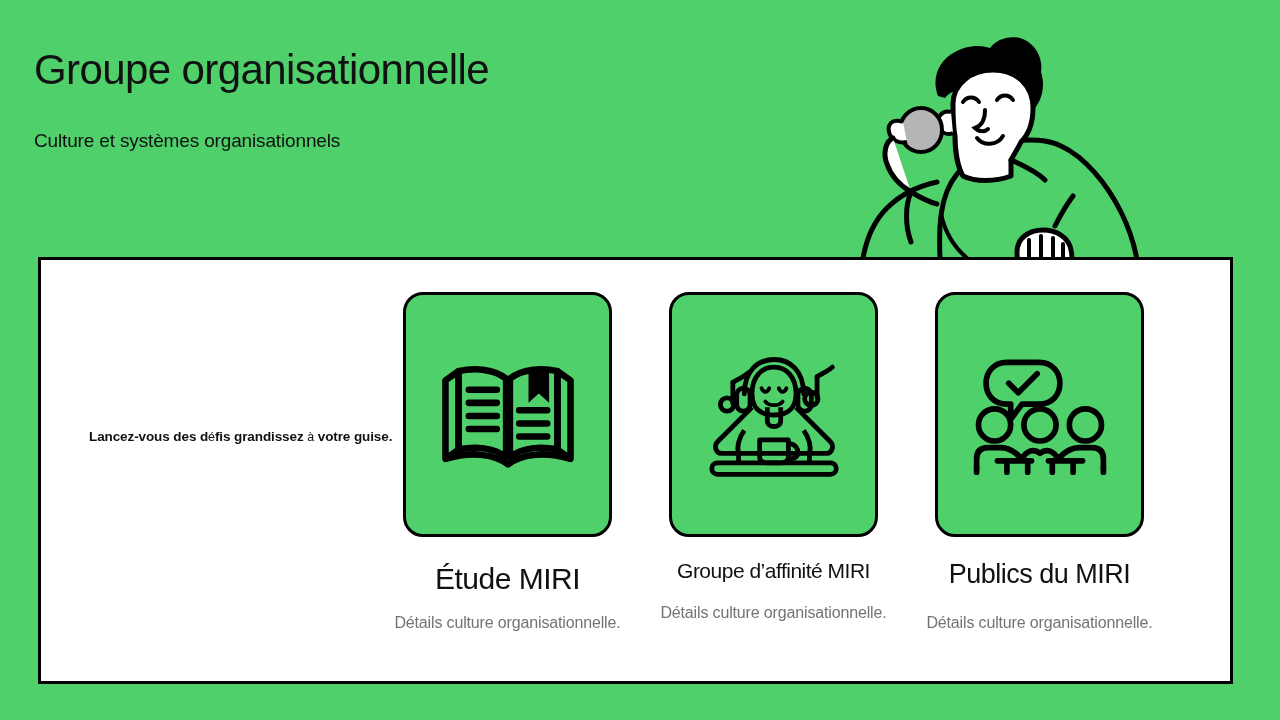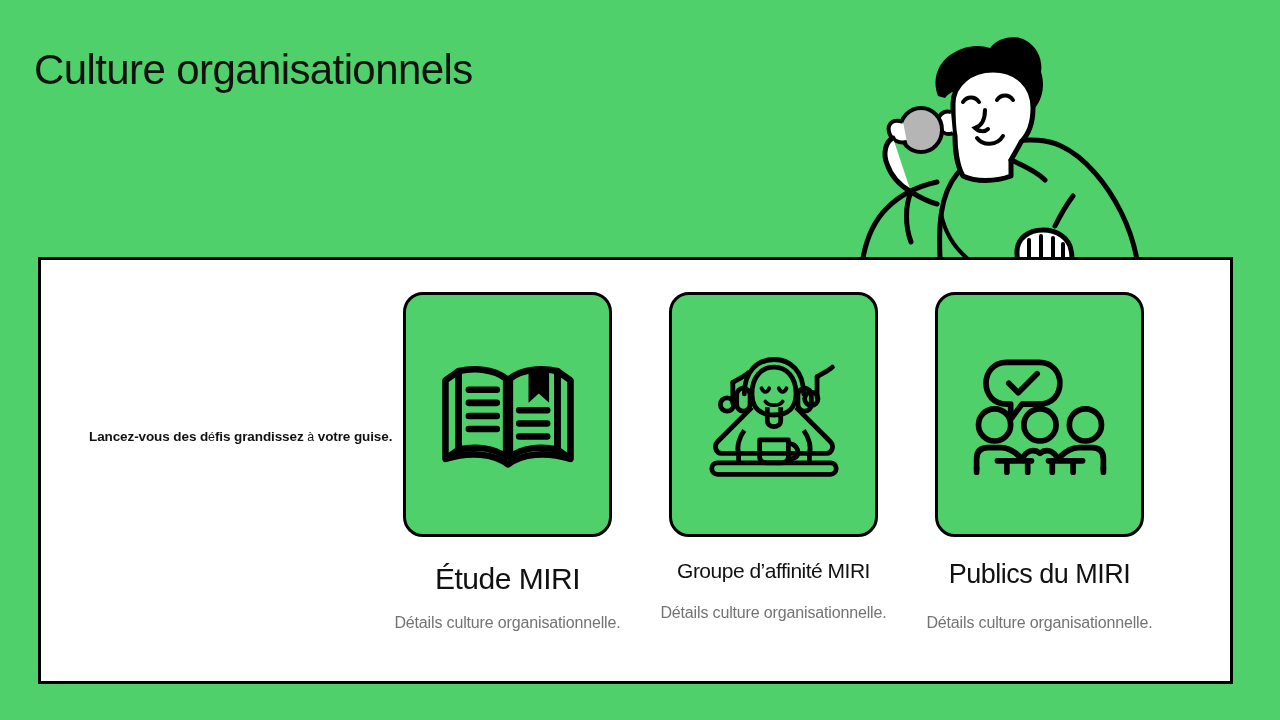--- a/index.html
+++ b/index.html
@@ -131,21 +131,22 @@
     white-space: nowrap;
   }
   .card-1 .card-desc { margin-top: 20px; }
   .card-2 .card-desc { margin-top: 23px; }
   .card-3 .card-desc { margin-top: 26px; }
 </style>
 </head>
 <body>
 
 <div id="header">
-  <h1 id="slide-title">Culture organisationnels</h1>
+  <h1 id="slide-title">Groupe organisationnelle</h1>
+  <p id="slide-subtitle">Culture et systèmes organisationnels</p>
 </div>
 
 <div id="illustration">
   <svg viewBox="0 0 310 248" width="310" height="248" fill="none">
 
     <path d="M96 248 C 92 196 96 168 112 148 C 126 130 150 120 166 116
              C 184 112 204 114 216 120 C 240 131 262 158 276 186
              C 286 206 292 228 294 248" stroke="#000" stroke-width="5" stroke-linecap="round" fill="none"></path>
 
     <path d="M16 248 C 18 222 26 198 42 182 C 56 168 74 160 92 156" stroke="#000" stroke-width="5" stroke-linecap="round" fill="none"></path>

